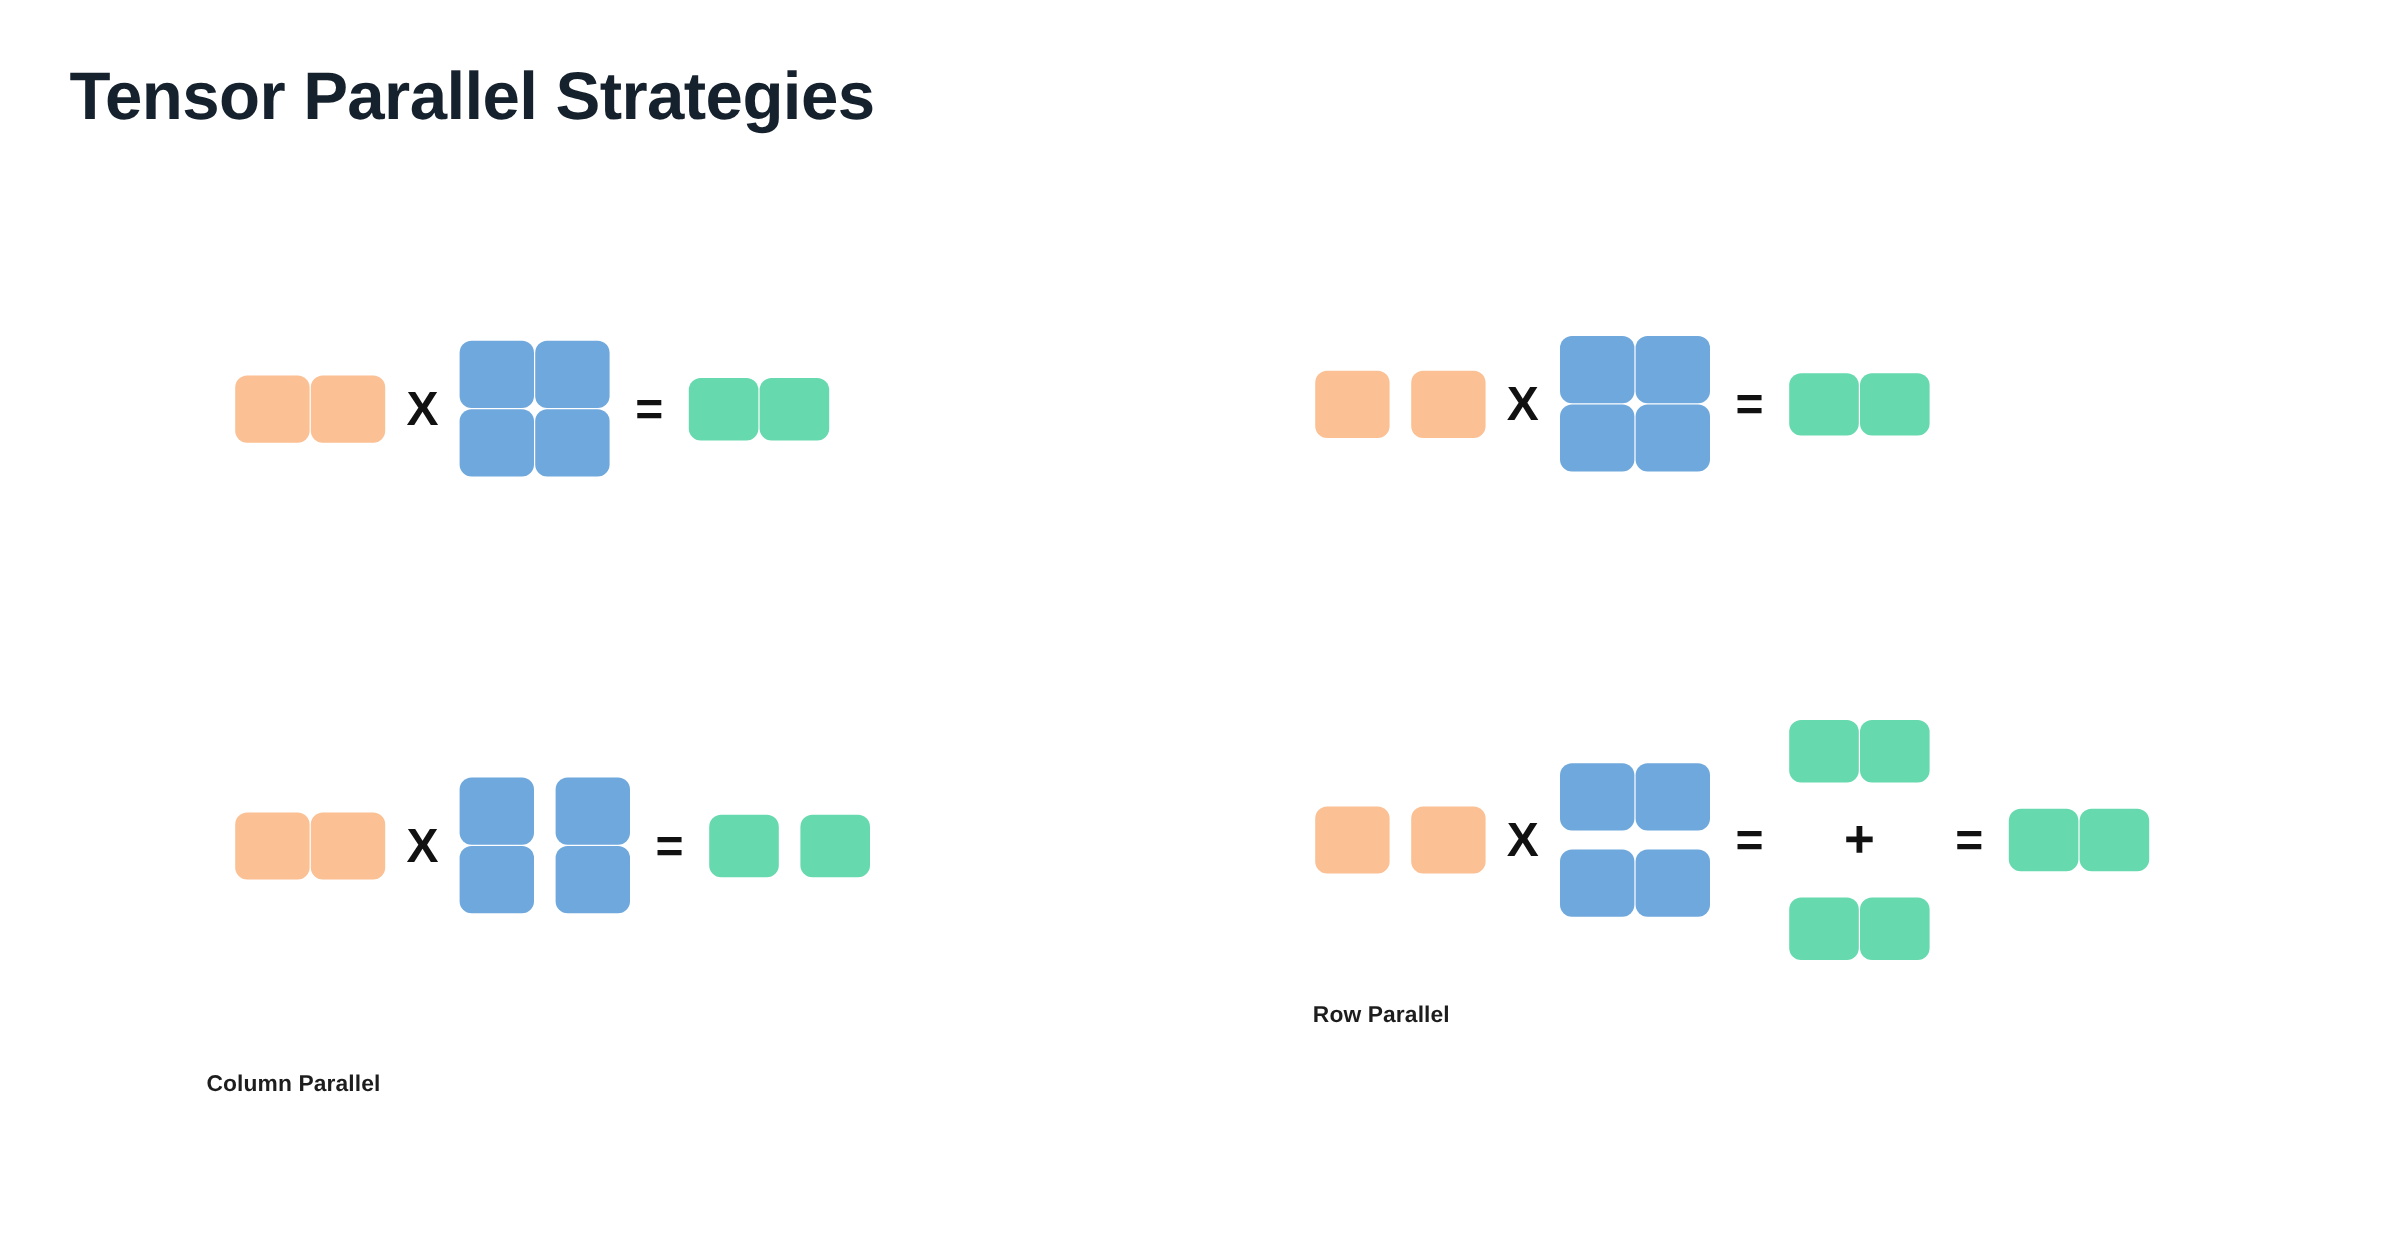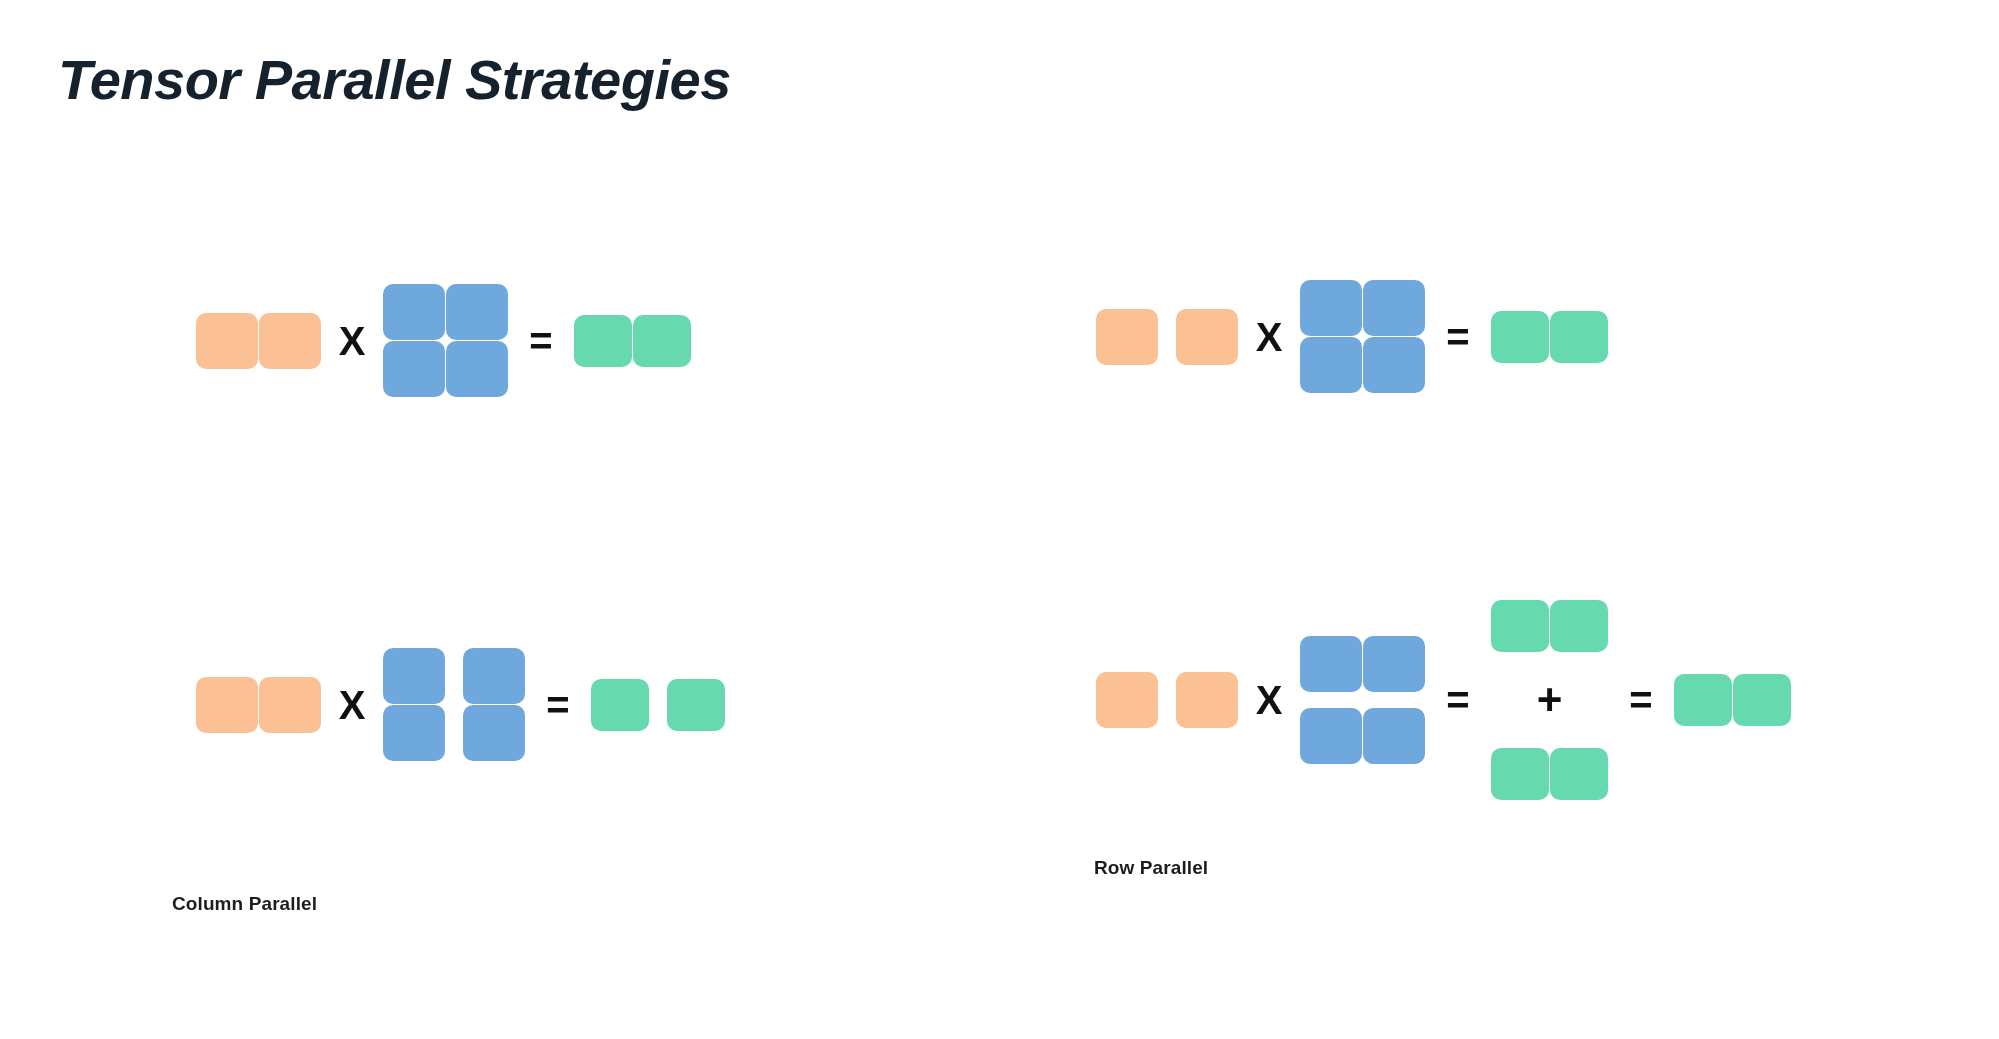--- a/index.html
+++ b/index.html
@@ -90,26 +90,26 @@
   
   .caption {
     position: absolute;
     font-size: 19px;
     font-weight: bold;
     color: #1d1d1d;
     white-space: nowrap;
     letter-spacing: 0.1px;
   }
   #caption-column-parallel { left: 172px;  top: 845px; }
-  #caption-row-parallel    { left: 1094px; top: 857px; text-align: right; }
+  #caption-row-parallel    { left: 1094px; top: 836px; text-align: right; }
 </style>
 </head>
 <body style="background: rgb(255, 255, 255);">
 
-<div id="page-title" style="color: rgb(22, 33, 46); font-style: italic;">Tensor Parallel Strategies</div>
+<div id="page-title" style="color: rgb(22, 33, 46);">Tensor Parallel Strategies</div>
 
 <div class="diagram" id="diagram-col-top">
 
   <div class="matrix gap-none-v">
     <div class="matrix-row gap-none-h">
       <div class="cell t-orange" style="background: rgb(251, 192, 147);"></div>
       <div class="cell t-orange" style="background: rgb(251, 192, 147);"></div>
     </div>
   </div>
 

